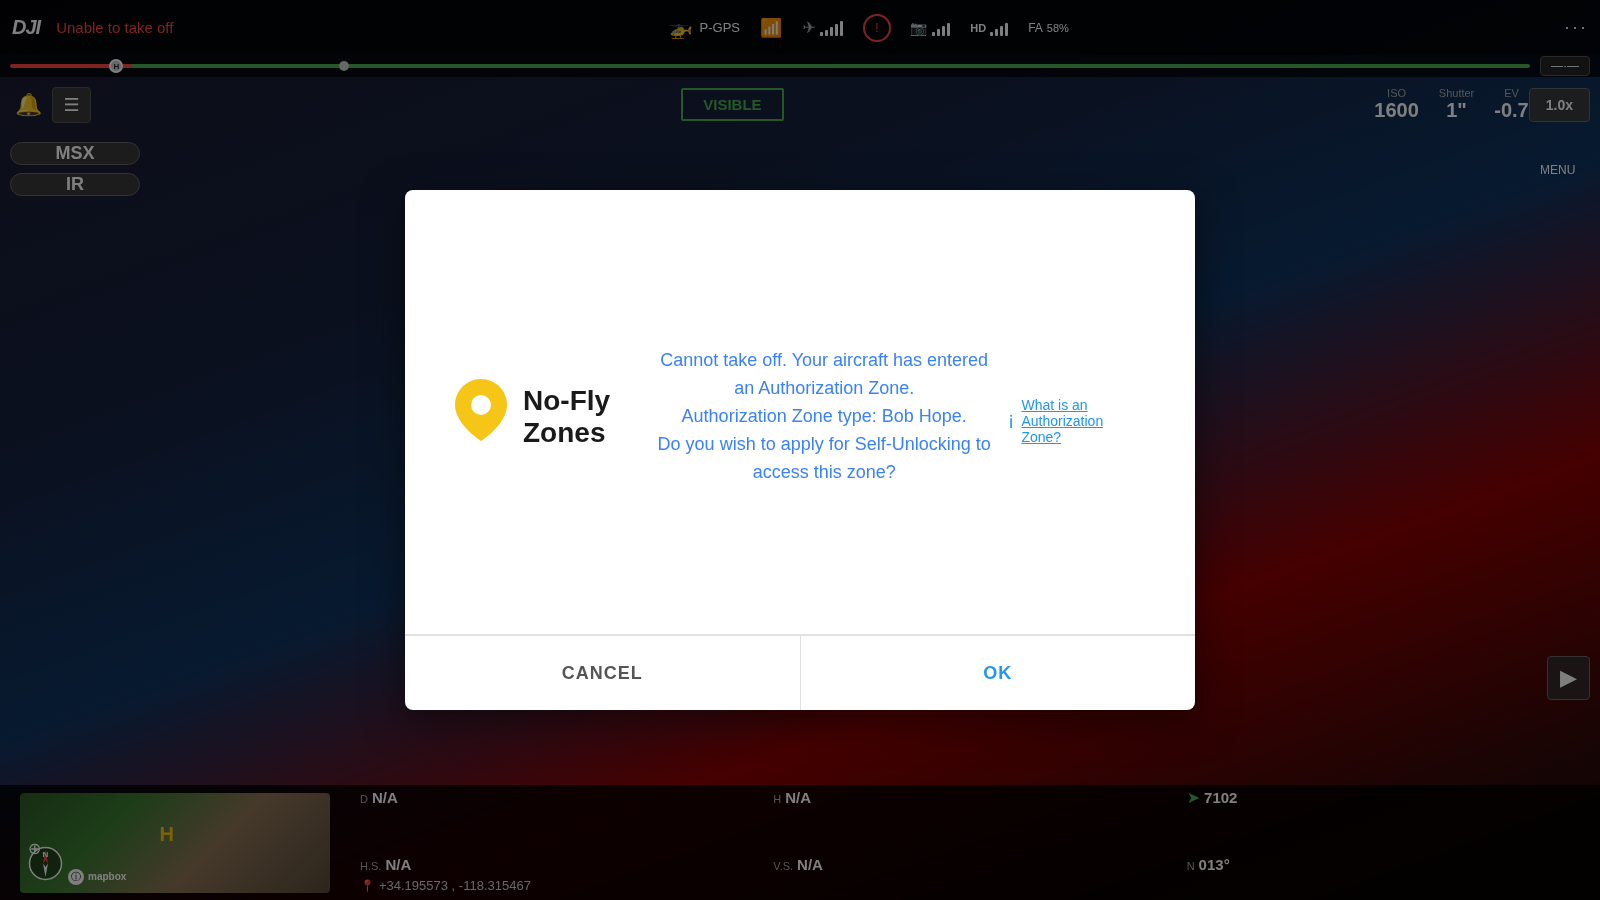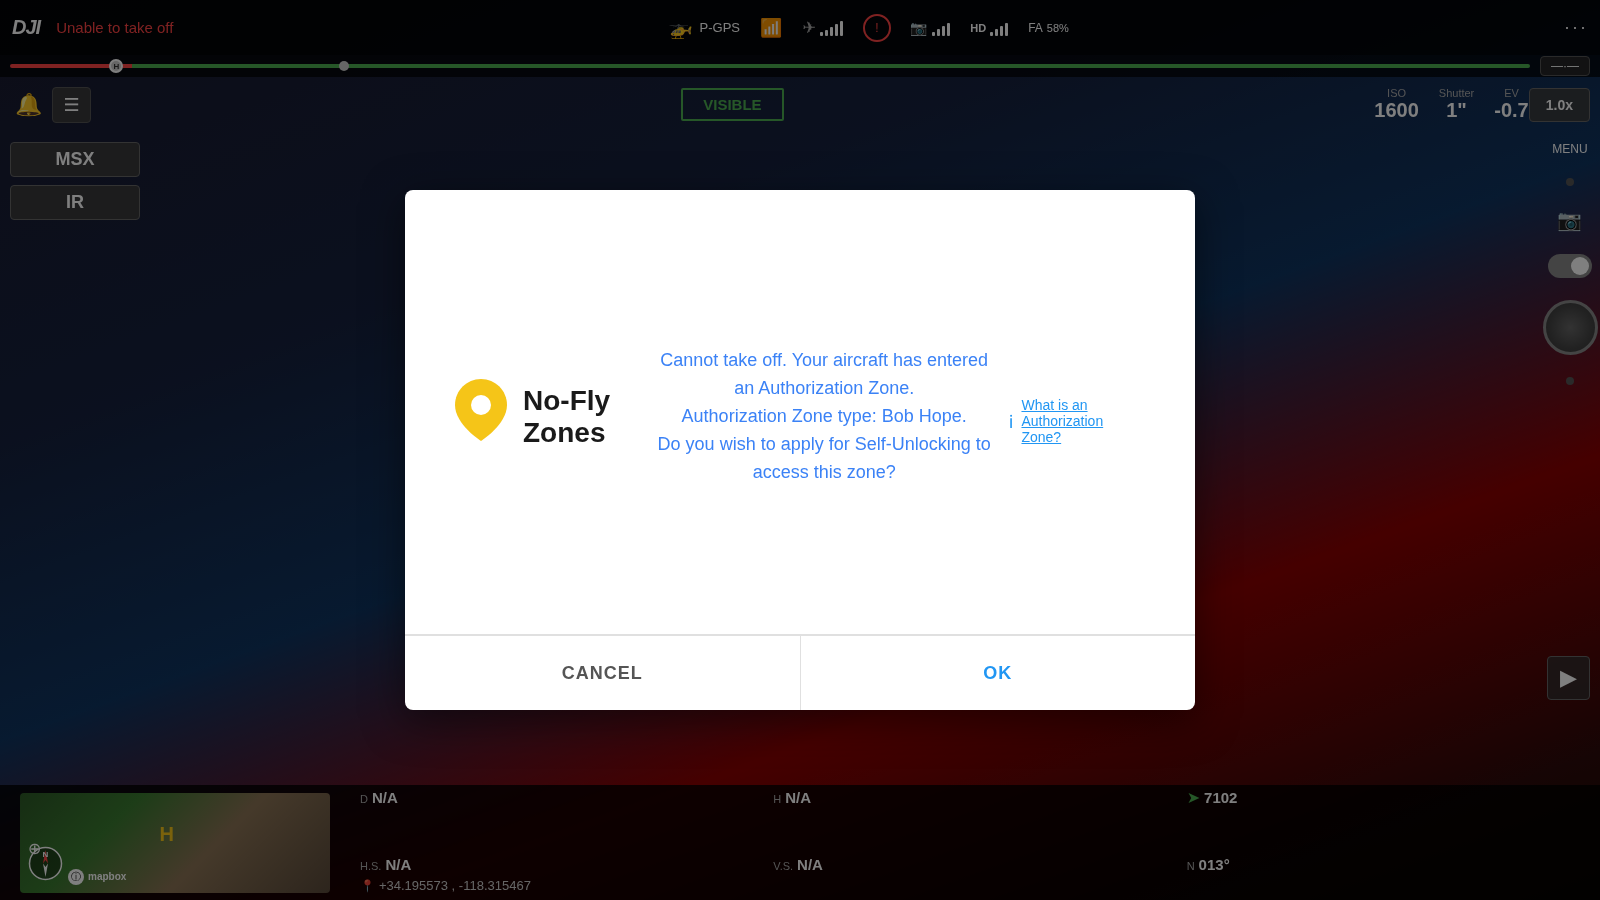--- a/index.html
+++ b/index.html
@@ -227,37 +227,37 @@
       z-index: 10;
       padding: 10px;
       display: flex;
       flex-direction: column;
       gap: 8px;
     }
 
     .mode-btn {
       background: rgba(60,60,60,0.9);
       border: 1px solid #666;
-      border-radius: 4px;
+      border-radius: 12px;
       color: #fff;
       font-size: 18px;
       font-weight: bold;
-      padding: 6px 20px;
+      padding: 0 20px;
       width: 130px;
     }
 
     
     .right-panel {
       position: absolute;
       right: 0;
       top: 132px;
       width: 60px;
       z-index: 10;
       display: flex;
-      flex-direction: column;
+      flex-direction: row;
       align-items: center;
       gap: 22px;
       padding: 10px 0;
     }
 
     .menu-label {
       color: #fff;
       font-size: 12px;
       writing-mode: horizontal-tb;
     }

